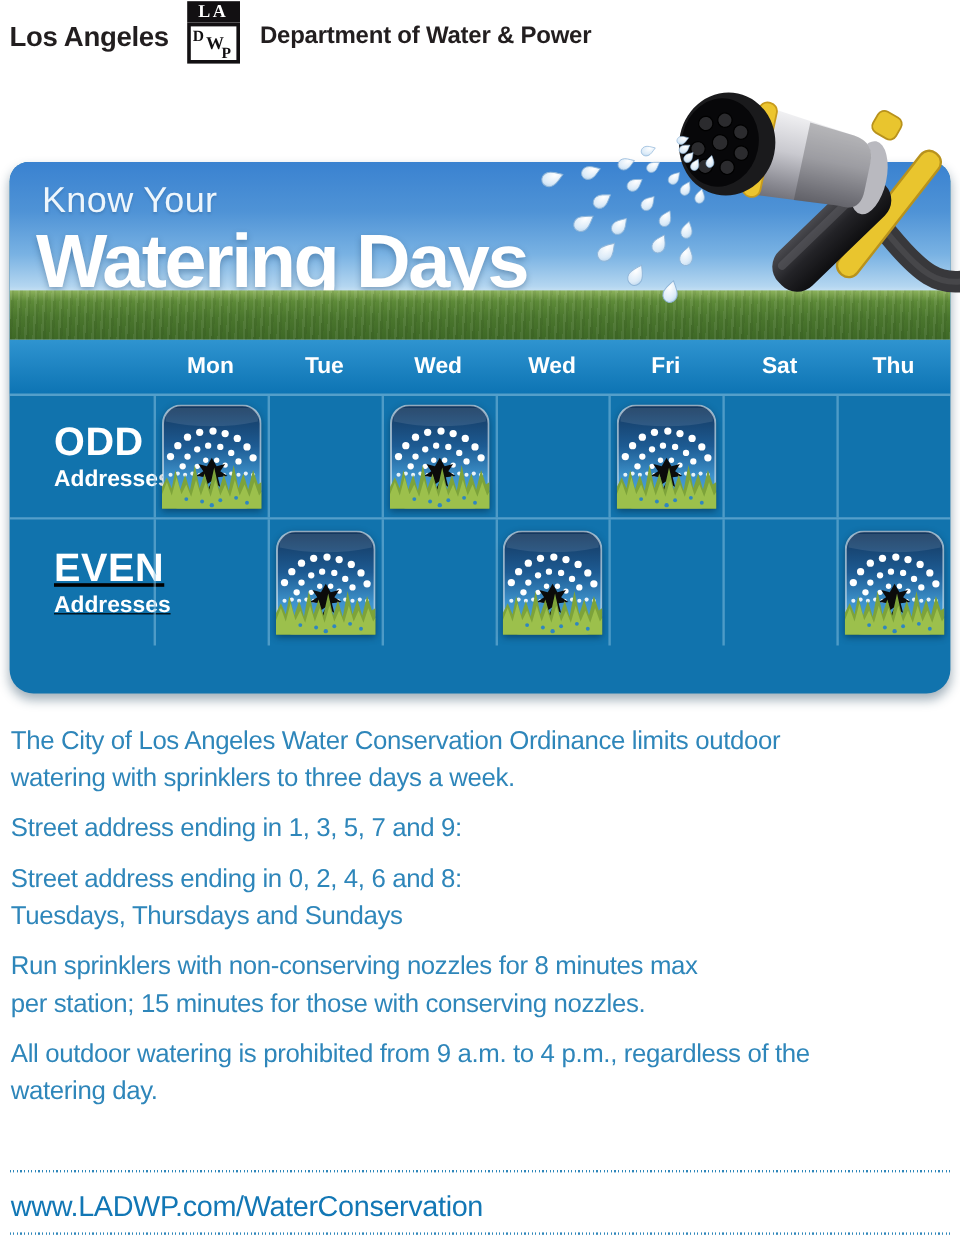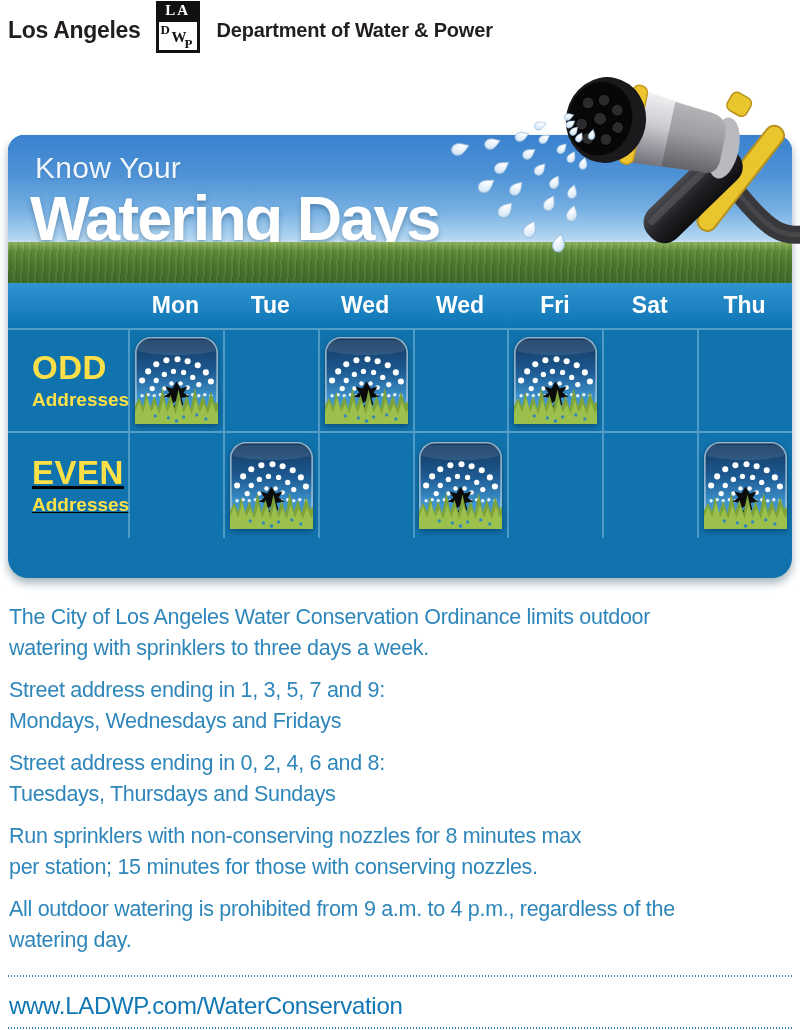--- a/index.html
+++ b/index.html
@@ -29,27 +29,27 @@
           text-shadow:0 1px 2px rgba(30,70,110,.25);}
   .title{position:absolute;left:22px;top:47px;color:#ffffff;font-size:63px;font-weight:bold;letter-spacing:-2px;
          text-shadow:0 3px 5px rgba(30,70,110,.40);}
   .grass{position:absolute;left:0;right:0;bottom:0;height:41px;
          background:linear-gradient(180deg,#8db25c 0%,#5d8a38 22%,#4a762d 55%,#3e6826 100%);}
   .grass:before{content:"";position:absolute;inset:0;
          background:repeating-linear-gradient(93deg,rgba(255,255,255,.07) 0 2px,rgba(0,0,0,.05) 2px 4px,transparent 4px 7px);}
 
   .dayhead{height:45px;display:grid;grid-template-columns:120px repeat(7,1fr);
            background:linear-gradient(180deg,var(--day-head-top),var(--day-head-bottom));}
-  .day-cell{display:flex;align-items:center;justify-content:center;color:#fff;font-weight:bold;font-size:23px;}
+  .day-cell{display:flex;align-items:center;justify-content:center;color:#fff;font-weight:bold;font-size:19px;}
 
   .rows{height:210px;display:flex;flex-direction:column;}
   .grid-row{display:grid;grid-template-columns:120px repeat(7,1fr);border-top:2px solid rgba(140,195,226,.55);}
   .grid-row.odd{height:103px;}
   .grid-row.even{height:107px;text-decoration:underline;}
-  .label-cell{display:flex;flex-direction:column;justify-content:center;padding-left:24px;color:#fde047;}
+  .label-cell{display:flex;flex-direction:column;justify-content:center;padding-left:37px;color:#ffffff;}
   .label-cell .big{font-size:33px;font-weight:bold;letter-spacing:0.5px;line-height:1;}
   .label-cell .sub{font-size:19px;font-weight:bold;margin-top:5px;}
   .cell{display:flex;align-items:center;justify-content:center;border-left:2px solid rgba(140,195,226,.50);}
   .sprk{width:83px;height:87px;filter:drop-shadow(0 2px 3px rgba(0,20,40,.45));}
 
   
   .spray{position:absolute;left:430px;top:35px;width:370px;height:235px;z-index:30;}
 
   
   .bodytext{position:absolute;left:9px;top:602px;width:785px;color:var(--body-text);}
@@ -555,21 +555,20 @@
       </g>
   </svg>
 
   <main class="bodytext">
     <p class="para">
       <span class="line">The City of Los Angeles Water Conservation Ordinance limits outdoor</span>
       <span class="line">watering with sprinklers to three days a week.</span>
     </p>
     <p class="para">
       <span class="line">Street address ending in 1, 3, 5, 7 and 9:</span>
-      <span class="line">Mondays, Wednesdays and Fridays</span>
     </p>
     <p class="para">
       <span class="line">Street address ending in 0, 2, 4, 6 and 8:</span>
       <span class="line">Tuesdays, Thursdays and Sundays</span>
     </p>
     <p class="para">
       <span class="line">Run sprinklers with non-conserving nozzles for 8 minutes max</span>
       <span class="line">per station; 15 minutes for those with conserving nozzles.</span>
     </p>
     <p class="para">

